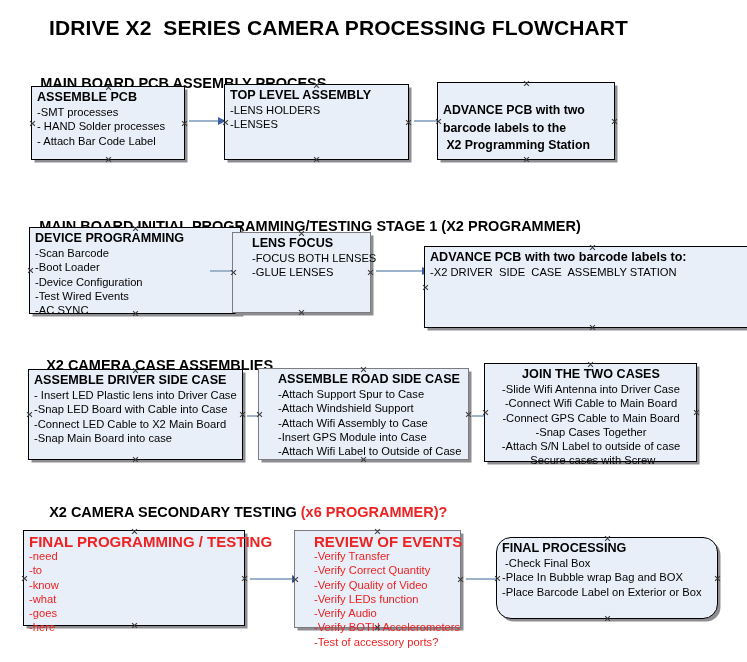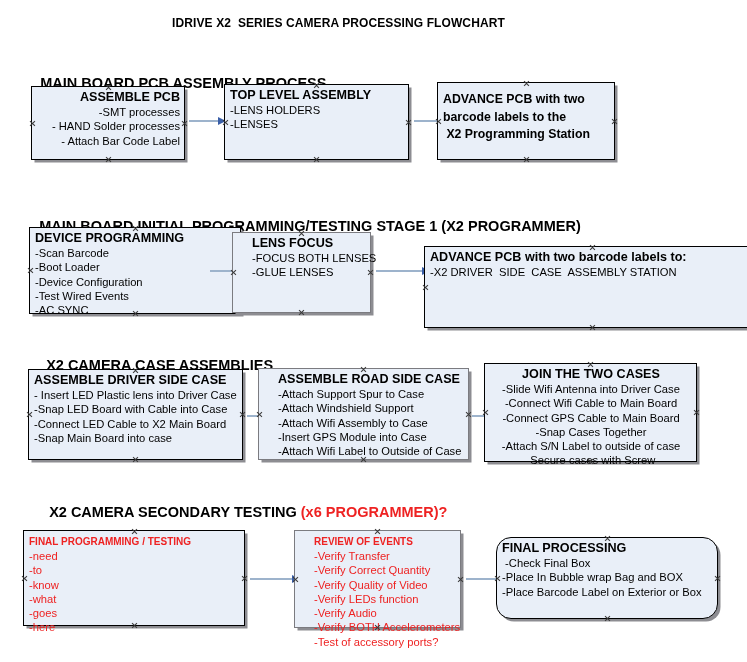--- a/index.html
+++ b/index.html
@@ -19,21 +19,21 @@
     background: #ffffff;
   }
 
   
   .doc-title {
     position: absolute;
     left: 0;
     top: 16px;
     width: 677px;
     text-align: center;
-    font-size: 12px;
+    font-size: 21px;
     font-weight: bold;
     letter-spacing: 0.1px;
     color: #000;
     white-space: pre;
   }
 
   
   .section-head {
     position: absolute;
     font-size: 14.5px;
@@ -71,21 +71,21 @@
     line-height: 14.3px;
     white-space: pre;
     color: #000;
   }
   
   .box.all-bold .box-line {
     font-weight: bold;
     font-size: 12.3px;
     line-height: 17.5px;
   }
-  .box.red .box-title { color: #ee2222; font-size: 10px; }
+  .box.red .box-title { color: #ee2222; font-size: 15px; }
   .box.red .box-line  { color: #ee2222; }
 
   
   .vx {
     position: absolute;
     width: 7px;
     height: 7px;
     margin-left: -3.5px;
     margin-top: -3.5px;
     pointer-events: none;
@@ -120,21 +120,21 @@
 <body>
 
 <div id="canvas">
 
   <div class="doc-title">IDRIVE X2  SERIES CAMERA PROCESSING FLOWCHART</div>
 
   <div class="section-head" style="left:24px; top:59px;">
     <span>MAIN BOARD PCB ASSEMBLY PROCESS</span><span class="accent"></span>
   </div>
 
-  <div class="box" style="left:31px; top:86px; width:154px; height:74px;text-align:right;">
+  <div class="box" style="left:31px; top:86px; width:154px; height:74px;">
     <div class="box-title">ASSEMBLE PCB</div>
     <div class="box-line">-SMT processes</div>
     <div class="box-line">- HAND Solder processes</div>
     <div class="box-line">- Attach Bar Code Label</div>
     <span class="vx" style="left:50%; top:0;"></span>
     <span class="vx" style="left:50%; top:100%;"></span>
     <span class="vx" style="left:0; top:50%;"></span>
     <span class="vx" style="left:100%; top:50%;"></span>
   </div>
 
@@ -145,21 +145,21 @@
     <div class="box-line">-LENS HOLDERS</div>
     <div class="box-line">-LENSES</div>
     <span class="vx" style="left:50%; top:0;"></span>
     <span class="vx" style="left:50%; top:100%;"></span>
     <span class="vx" style="left:0; top:50%;"></span>
     <span class="vx" style="left:100%; top:50%;"></span>
   </div>
 
   <div class="arrow" style="left:414px; top:120px; width:28px;"></div>
 
-  <div class="box all-bold" style="left:437px; top:82px; width:178px; height:78px; padding-top:8px;">
+  <div class="box all-bold" style="left:437px; top:82px; width:178px; height:78px; padding-top:19px;">
     <div class="box-line">ADVANCE PCB with two</div>
     <div class="box-line">barcode labels to the</div>
     <div class="box-line"> X2 Programming Station</div>
     <span class="vx" style="left:50%; top:0;"></span>
     <span class="vx" style="left:50%; top:100%;"></span>
     <span class="vx" style="left:0; top:50%;"></span>
     <span class="vx" style="left:100%; top:50%;"></span>
   </div>
 
   <div class="section-head" style="left:23px; top:202px;">

